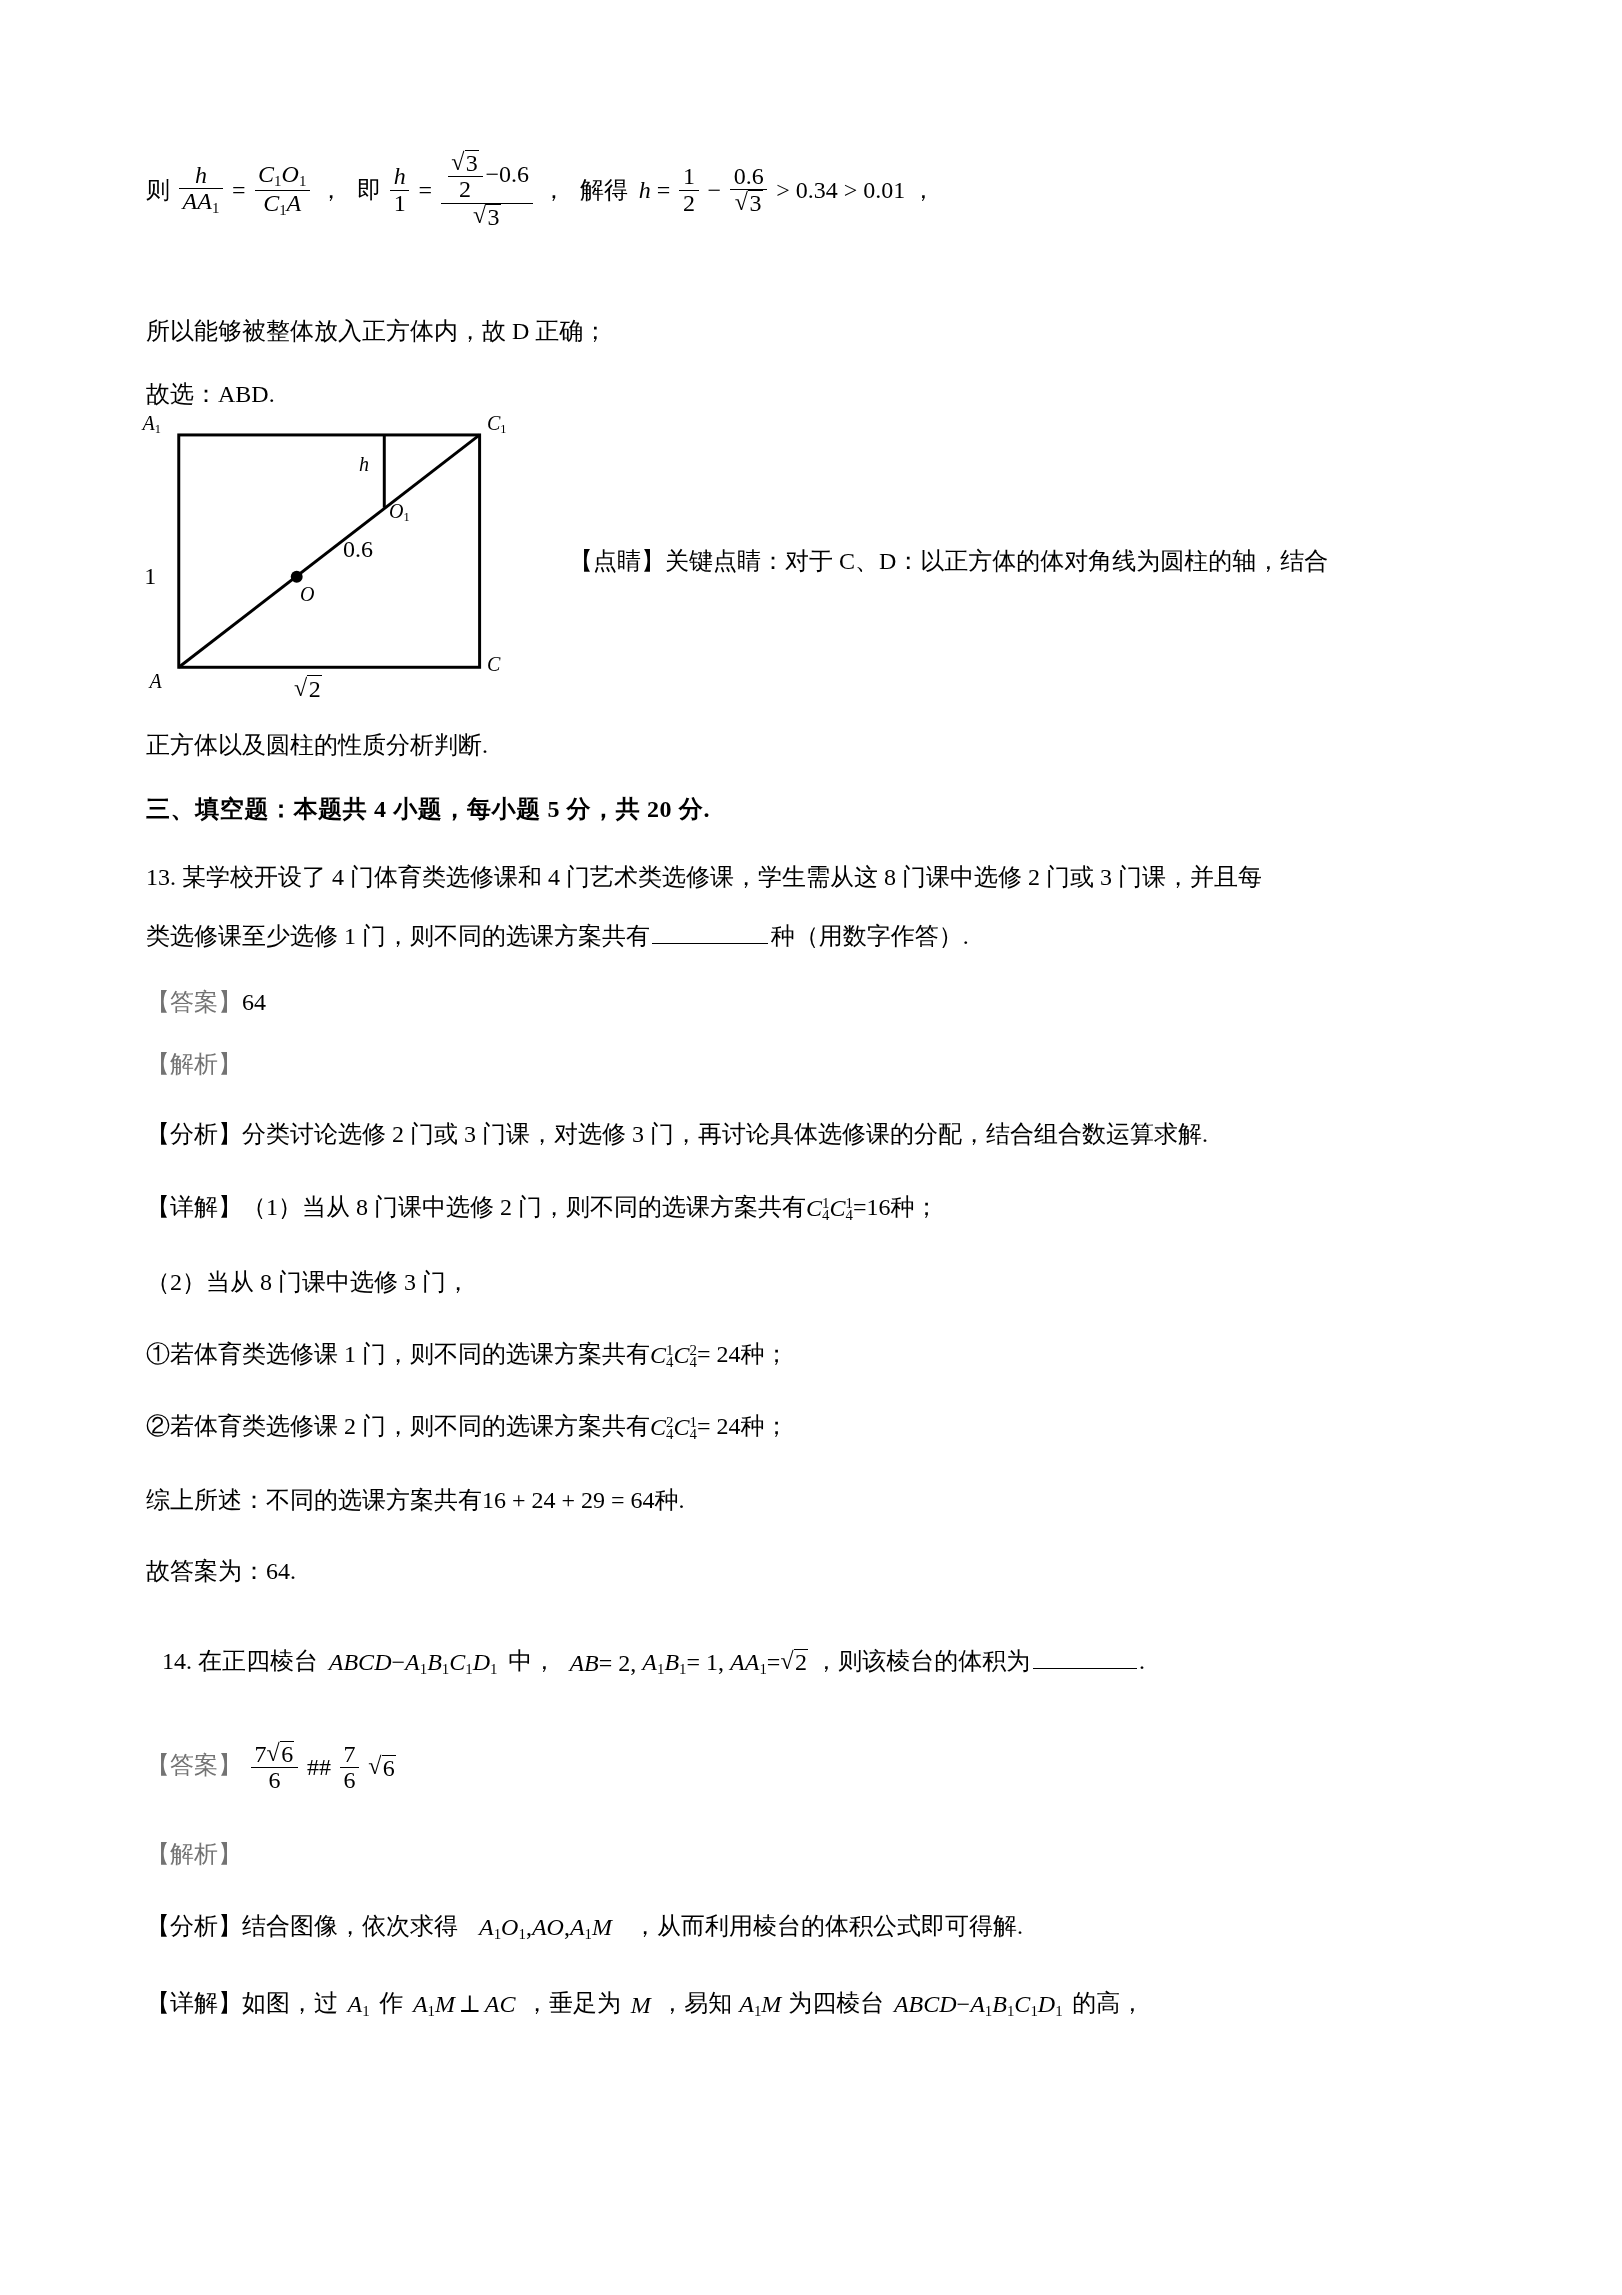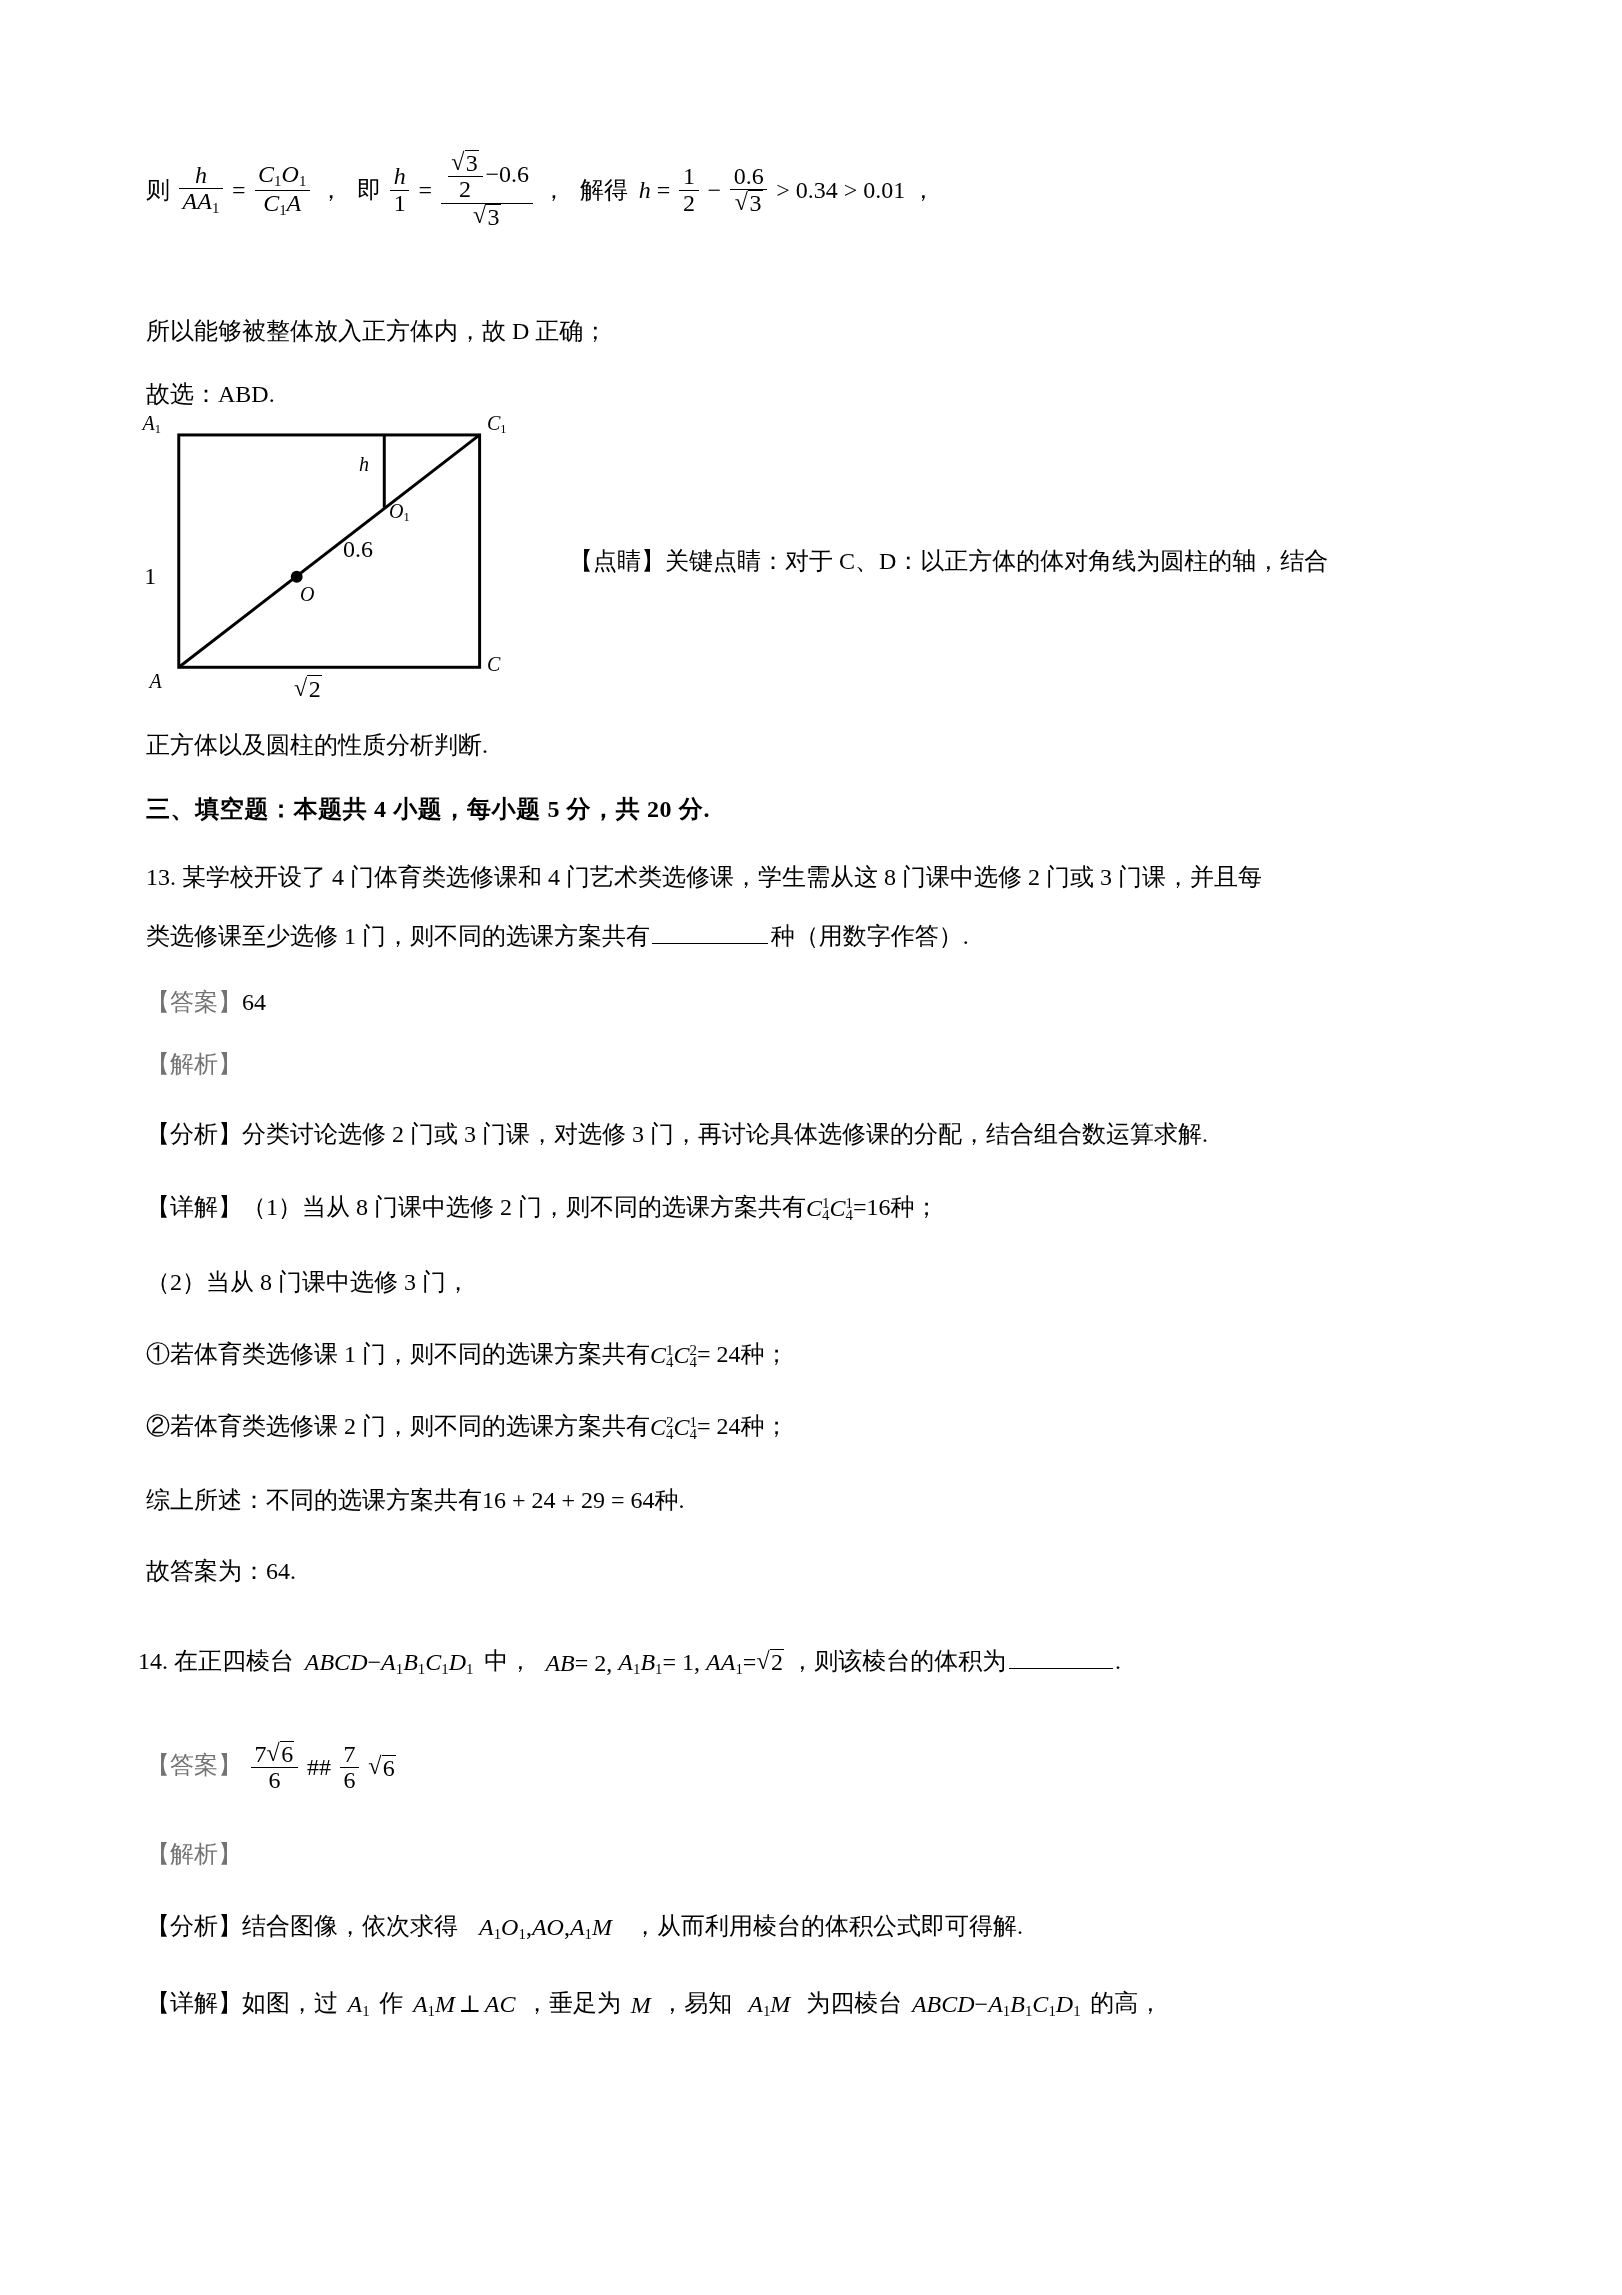--- a/index.html
+++ b/index.html
@@ -156,21 +156,21 @@
   <div class="blk tx" style="left:146px; top:1414px;">
     <span>②若体育类选修课 2 门，则不同的选课方案共有</span><span class="math"><span class="mi">C</span><span class="sup">2</span><span class="subn" style="margin-left:-0.5em;">4</span><span class="mi">C</span><span class="sup">1</span><span class="subn" style="margin-left:-0.5em;">4</span></span><span class="mn">= 24</span><span>种；</span>
   </div>
 
   <div class="blk tx" style="left:146px; top:1488px;">
     <span>综上所述：不同的选课方案共有</span><span class="mn">16 + 24 + 29 = 64</span><span>种.</span>
   </div>
 
   <div class="blk tx" style="left:146px; top:1559px;">故答案为：64.</div>
 
-  <div class="blk tx" style="left:138px; top:1646px;">
+  <div class="blk tx" style="left:162px; top:1646px;">
     <span>14. 在正四棱台</span>
     <span class="math" style="margin:0 4.8px;"><span class="mi">ABCD</span><span class="mn">−</span><span class="mi">A</span><span class="subn">1</span><span class="mi">B</span><span class="subn">1</span><span class="mi">C</span><span class="subn">1</span><span class="mi">D</span><span class="subn">1</span></span>
     <span>中，</span>
     <span class="math" style="margin-left:7.2px;"><span class="mi">AB</span><span class="mn">= 2,</span></span>
     <span class="math"><span class="mi">A</span><span class="subn">1</span><span class="mi">B</span><span class="subn">1</span><span class="mn">= 1,</span></span>
     <span class="math"><span class="mi">AA</span><span class="subn">1</span><span class="mn">=</span><span class="rad"><span class="rsym">√</span><span class="rbody mn">2</span></span></span>
     <span>，则该棱台的体积为</span><span style="display:inline-block; width:104px; border-bottom:1.8px solid #000; margin:0 2.4px; height:0.9em;"></span><span>.</span>
   </div>
 
   <div class="blk tx" style="left:146px; top:1741px;">
@@ -196,20 +196,20 @@
   </div>
 
   <div class="blk tx" style="left:146px; top:1991px;">
     <span>【详解】</span><span>如图，过</span>
     <span class="math" style="margin:0 3.6px;"><span class="mi">A</span><span class="subn">1</span></span>
     <span>作</span>
     <span class="math" style="margin:0 3.6px;"><span class="mi">A</span><span class="subn">1</span><span class="mi">M</span><span class="mn" style="margin:0 3.6px;">⊥</span><span class="mi">AC</span></span>
     <span>，垂足为</span>
     <span class="math mi" style="margin:0 3.6px;">M</span>
     <span>，易知</span>
-    <span class="math" style="margin:0 10px;"><span class="mi">A</span><span class="subn">1</span><span class="mi">M</span></span>
+    <span class="math" style="margin:0 1px;"><span class="mi">A</span><span class="subn">1</span><span class="mi">M</span></span>
     <span>为四棱台</span>
     <span class="math" style="margin:0 3.6px;"><span class="mi">ABCD</span><span class="mn">−</span><span class="mi">A</span><span class="subn">1</span><span class="mi">B</span><span class="subn">1</span><span class="mi">C</span><span class="subn">1</span><span class="mi">D</span><span class="subn">1</span></span>
     <span>的高，</span>
   </div>
 
 </div>
 
 
 </body></html>

